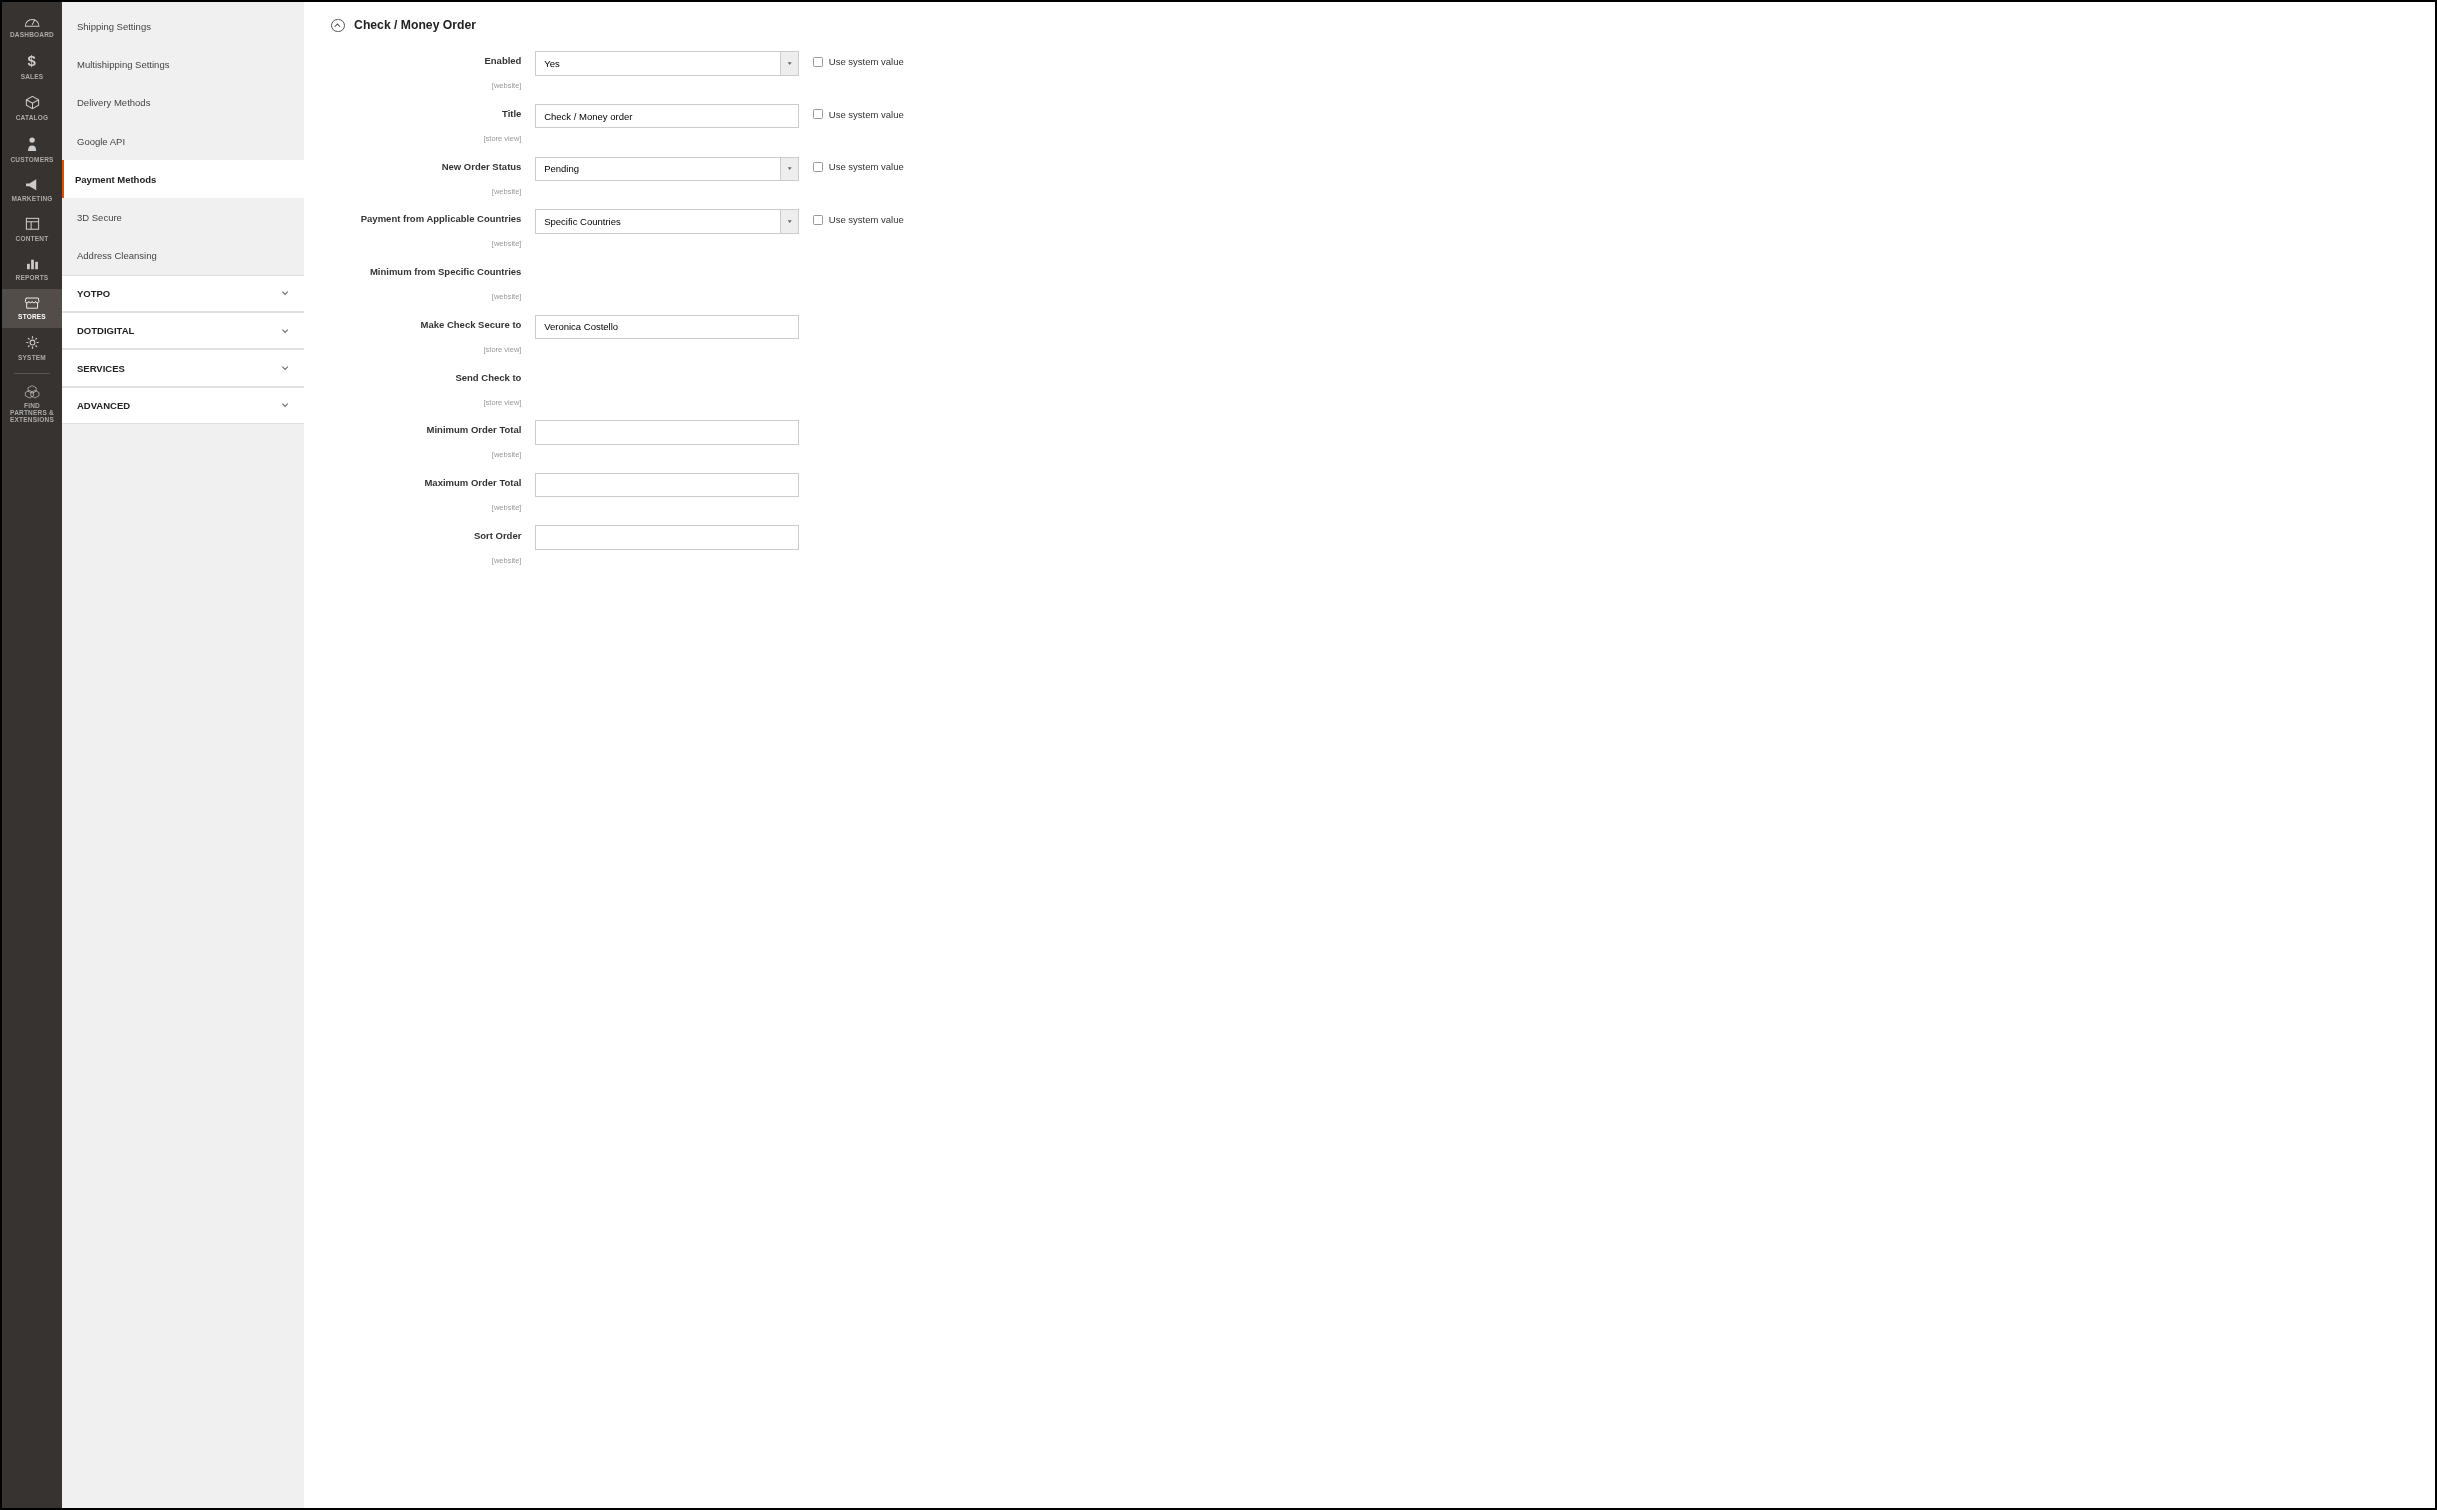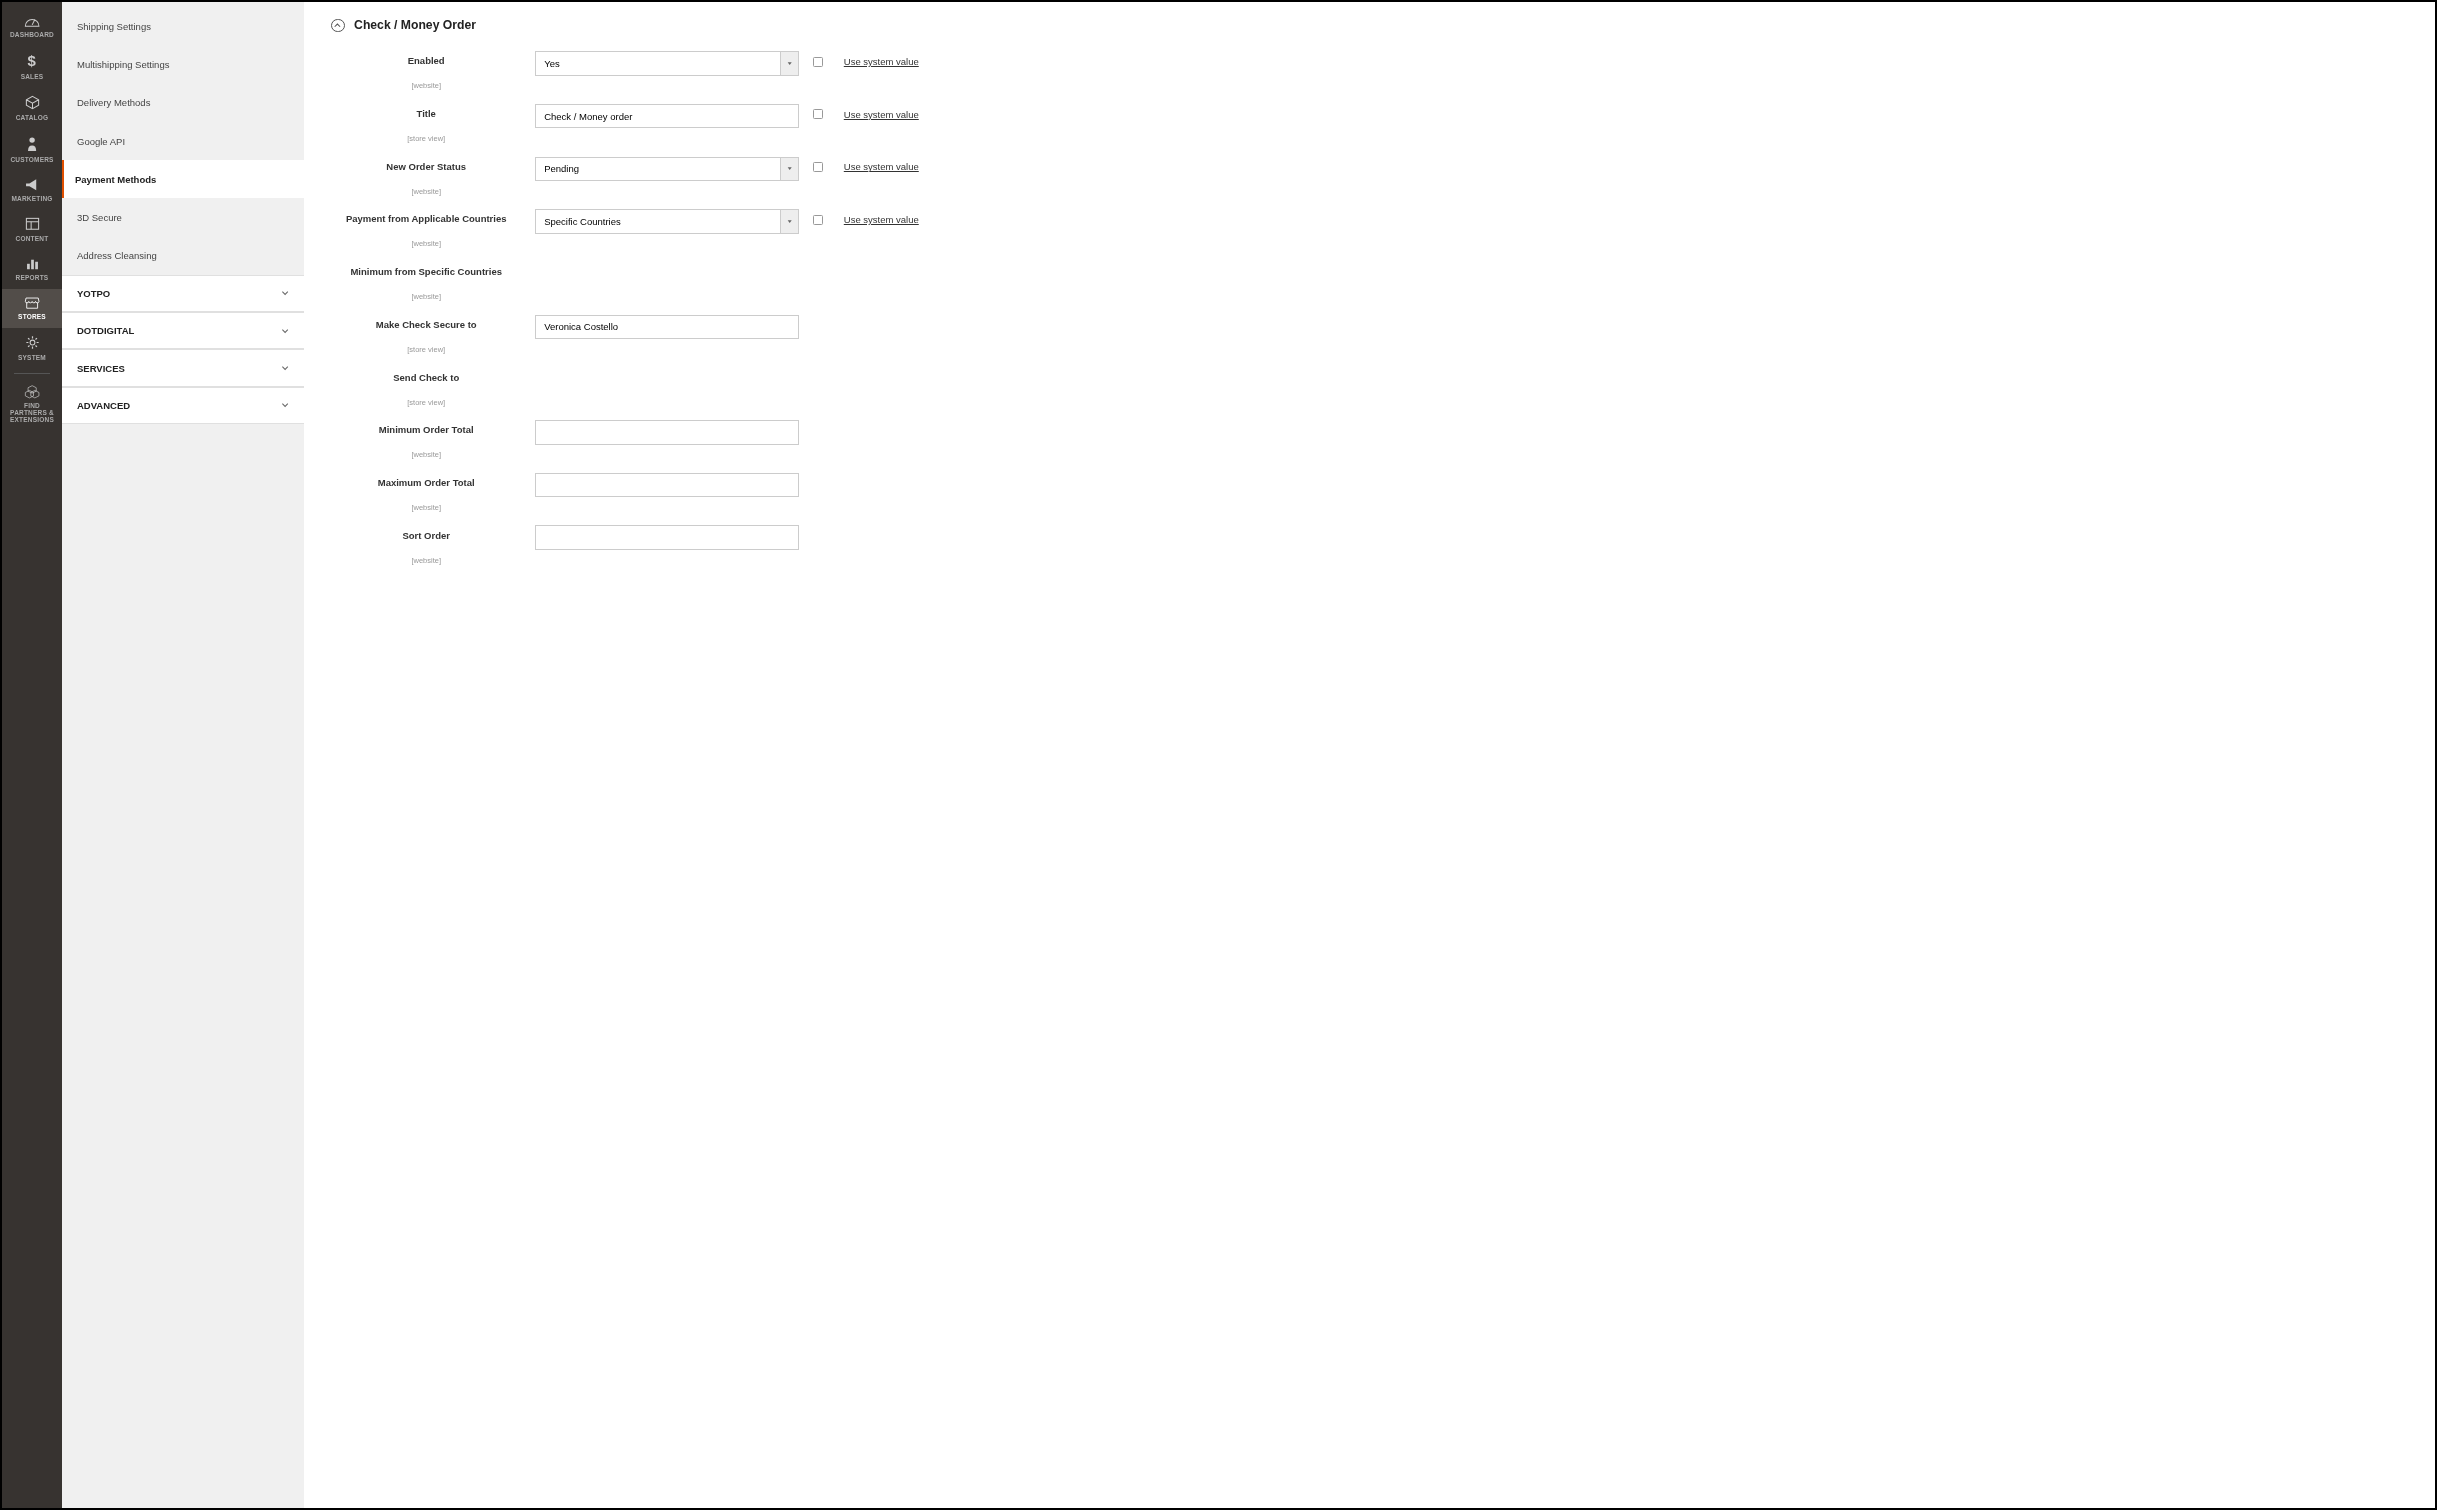--- a/index.html
+++ b/index.html
@@ -23,25 +23,25 @@
   .settings-section-head { display: flex; justify-content: space-between; align-items: center; padding: 12.2px 15px; font-weight: 700; font-size: 9.5px; color: #222; cursor: pointer; border-bottom: 0.7px solid #e0e0e0; }
   .chev { width: 8.2px; height: 8.2px; }
   
   
   .main { flex: 1; padding: 16.3px 27px 27px 27px; overflow-y: auto; }
   .section-header { display: flex; align-items: center; gap: 9.5px; margin-bottom: 19px; }
   .collapse-icon { width: 13.6px; height: 13.6px; border: 1px solid #555; border-radius: 50%; display: flex; align-items: center; justify-content: center; cursor: pointer; }
   .section-title { font-size: 12.2px; font-weight: 600; color: #222; }
   
   .form-row { display: flex; align-items: flex-start; margin-bottom: 13.6px; }
-  .form-label-col { width: 204px; text-align: center; padding-right: 13.6px; padding-top: 4.1px; flex-shrink: 0; }
+  .form-label-col { width: 204px; text-align: right; padding-right: 13.6px; padding-top: 4.1px; flex-shrink: 0; }
   .form-label { font-size: 9.5px; color: #333; font-weight: 600; }
   .form-scope { font-size: 7.5px; color: #999; display: block; margin-top: 15px; }
   .form-control-col { width: 264px; flex-shrink: 0; }
-  .form-extra-col { padding-left: 13.6px; padding-top: 4.8px; display: flex; align-items: center; gap: 21px; text-decoration: underline; }
+  .form-extra-col { padding-left: 13.6px; padding-top: 4.8px; display: flex; align-items: center; gap: 6px; }
   
   .select-wrap { display: flex; }
   .select-wrap input.sel-display { flex: 1; height: 24.5px; border: 0.7px solid #ccc; border-right: none; padding: 0 8.2px; font-size: 9.5px; background: #fff; }
   .select-wrap .sel-btn { width: 19px; height: 24.5px; border: 0.7px solid #ccc; background: #eee; display: flex; align-items: center; justify-content: center; cursor: pointer; }
   
   input[type=text].txt { width: 100%; height: 24.5px; border: 0.7px solid #ccc; padding: 0 8.2px; font-size: 9.5px; }
   textarea.txt { width: 100%; border: 0.7px solid #ccc; padding: 5.4px 8.2px; font-size: 9.5px; resize: both; font-family: inherit; }
   
   .multiselect { border: 0.7px solid #ccc; height: 190px; overflow-y: auto; position: relative; resize: both; }
   .ms-option { padding: 2.7px 9.5px; font-size: 9.5px; cursor: pointer; line-height: 1.8; }

